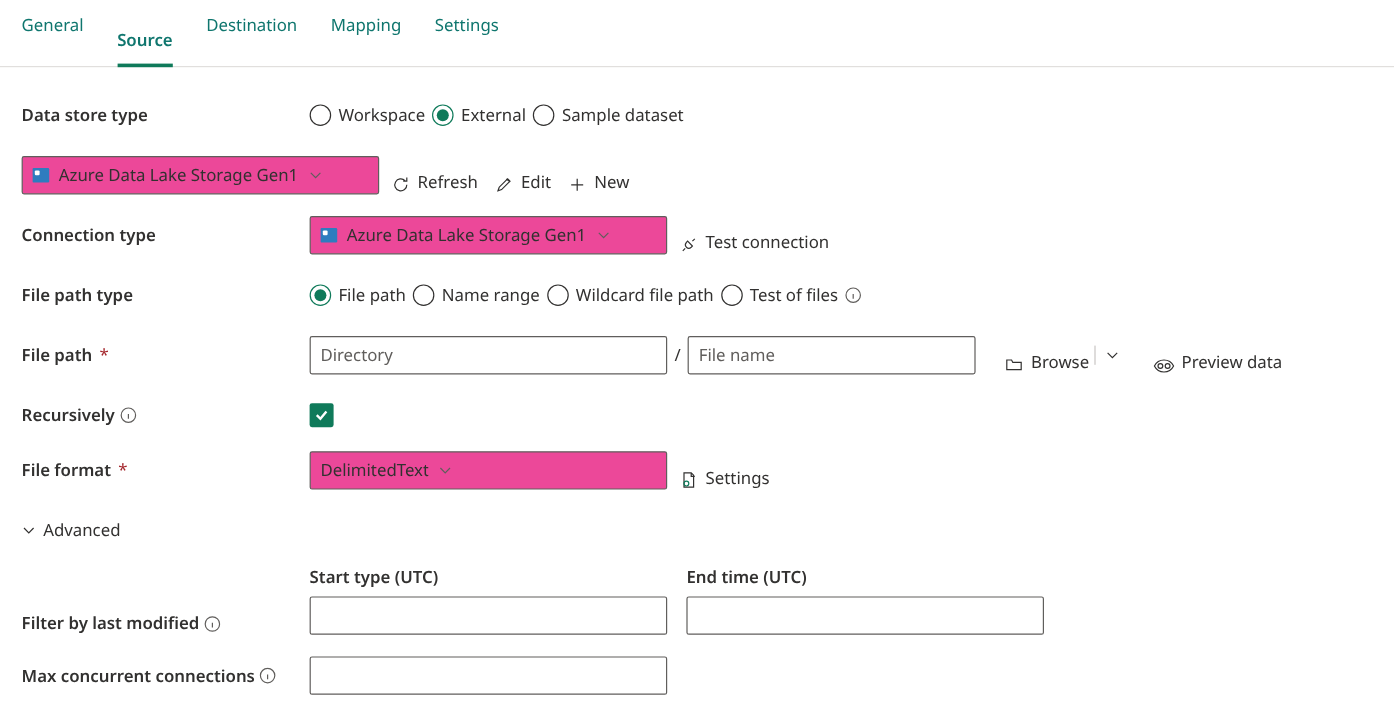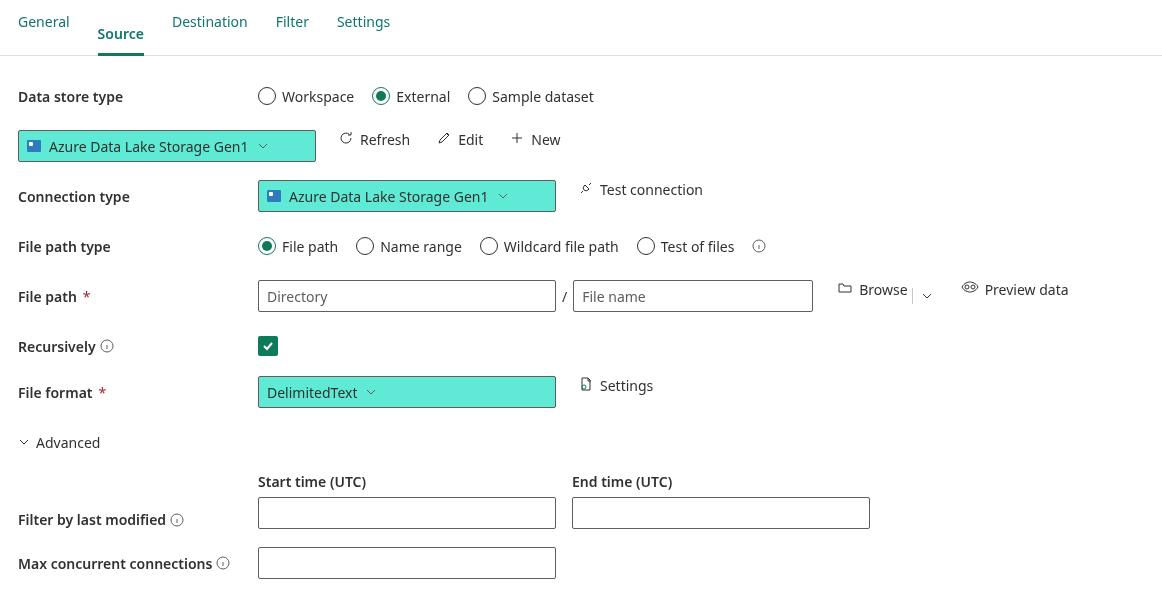--- a/index.html
+++ b/index.html
@@ -48,21 +48,21 @@
   }
   .req { color: #a4262c; margin-left: 2px; font-weight: 400;}
   .info-ic {
     display: inline-flex;
     width: 14px; height: 14px;
     color: #605e5c;
   }
   .controls {
     display: flex;
     align-items: center;
-    gap: 18px;
+    gap: 6px;
     flex-wrap: wrap;
   }
   
   .radio {
     display: inline-flex;
     align-items: center;
     gap: 6px;
     cursor: pointer;
   }
   .radio .r-outer {
@@ -82,33 +82,33 @@
   .radio.sel .r-inner { background: #0f7a5a; }
   
   .dd {
     display: inline-flex;
     align-items: center;
     border: 1px solid #605e5c;
     border-radius: 2px;
     height: 32px;
     padding: 0 8px;
     gap: 8px;
-    background: #5eead4;
+    background: #ec4899;
     min-width: 298px;
     cursor: pointer;
     justify-content: flex-start;
   }
   .dd .dd-left { display:flex; align-items:center; gap:8px; overflow:hidden; }
   .dd .caret { color:#605e5c; display:flex; }
   .service-ic { width:14px; height:12px; background:#2e7cbf; display:inline-block; border-radius:1px; position:relative;}
   .service-ic::after{content:"";position:absolute;left:2px;top:2px;width:4px;height:4px;background:#fff;border-radius:1px;}
   
   .act {
     display: inline-flex;
-    align-items: flex-start;
+    align-items: flex-end;
     gap: 6px;
     cursor: pointer;
     color: #323130;
     padding: 0 4px;
     height: 32px;
   }
   .act svg { color:#323130; }
   
   .tinput {
     height: 32px;
@@ -148,21 +148,21 @@
   }
   .sep-v { width:1px; height:16px; background:#c8c6c4; }
 </style>
 </head>
 <body>
 
 <div class="tabs">
   <div class="tab">General</div>
   <div class="tab active">Source</div>
   <div class="tab">Destination</div>
-  <div class="tab">Filter</div>
+  <div class="tab">Mapping</div>
   <div class="tab">Settings</div>
 </div>
 
 <div class="form-area">
 
   <div class="row tall">
     <div class="label-col">Data store type</div>
     <div class="controls">
       <span class="radio">
         <span class="r-outer">
@@ -375,21 +375,21 @@
       <span>Filter by last modified</span>
       <span class="info-ic">
         <svg width="14" height="14" viewBox="0 0 14 14">
             <circle cx="7" cy="7" r="6" fill="none" stroke="currentColor" stroke-width="1"></circle>
             <path d="M7 6v4M7 4v0" stroke="currentColor" stroke-width="1"></path>
           </svg>
       </span>
     </div>
     <div class="time-cols">
       <div class="time-col">
-        <span class="tlabel">Start time (UTC)</span>
+        <span class="tlabel">Start type (UTC)</span>
         <input class="tinput" style="width: 298px;">
       </div>
       <div class="time-col">
         <span class="tlabel">End time (UTC)</span>
         <input class="tinput" style="width: 298px;">
       </div>
     </div>
   </div>
 
 

